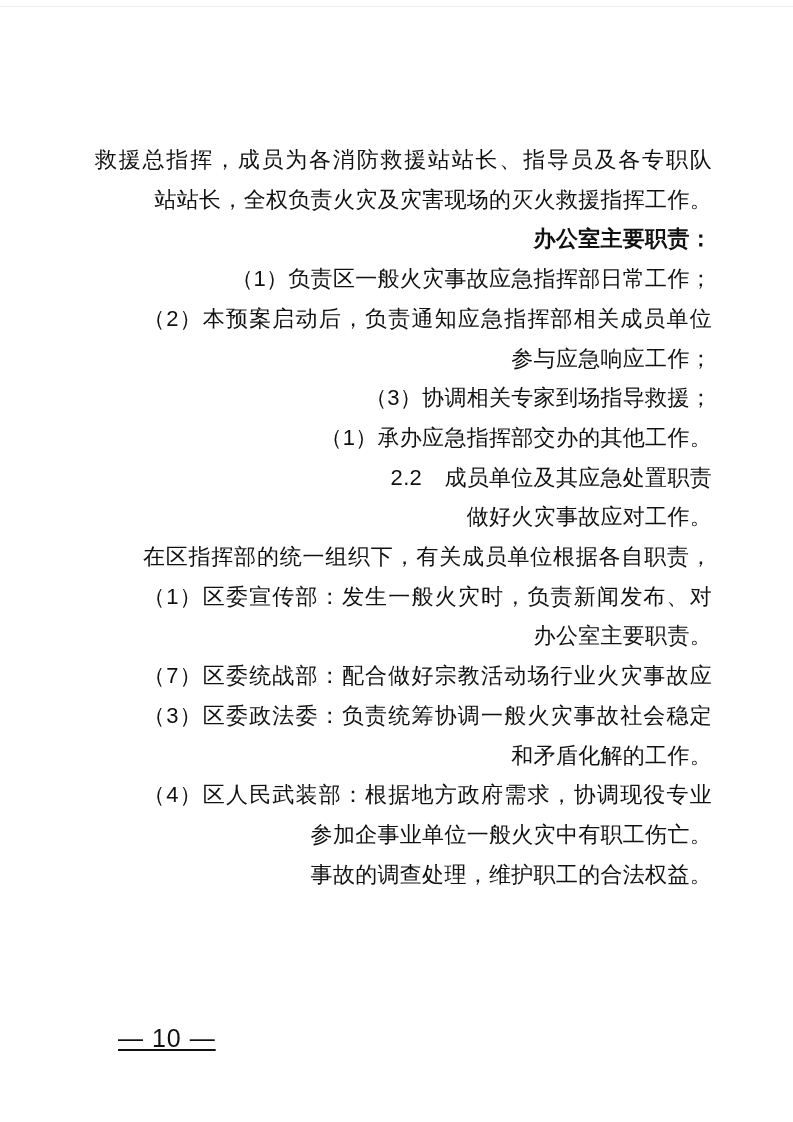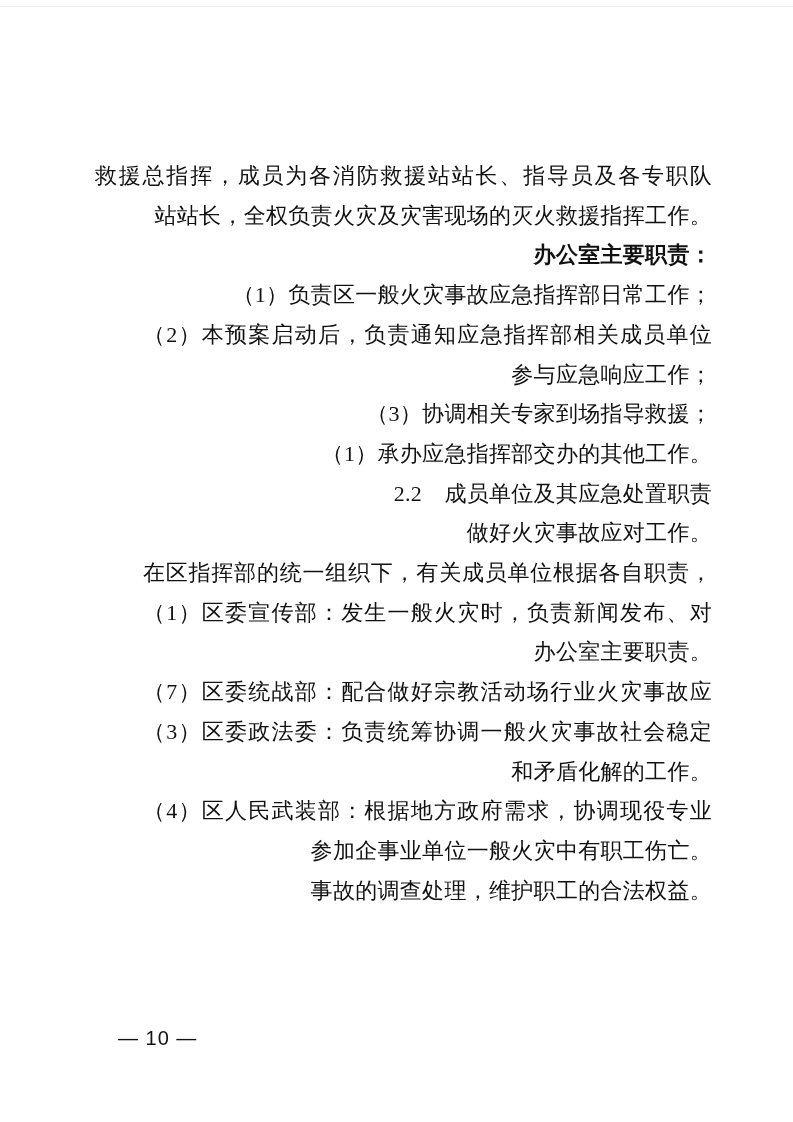--- a/index.html
+++ b/index.html
@@ -19,21 +19,21 @@
   .scan-edge {
     position: absolute;
     top: 6px;
     left: 0;
     right: 0;
     height: 1px;
     background: #efefef;
   }
   .content {
     position: absolute;
-    top: 156px;
+    top: 140px;
     left: 95px;
     width: 617px;
   }
   .para {
     margin: 0;
     padding: 0;
   }
   .para.bold {
     font-weight: 700;
   }
@@ -45,30 +45,30 @@
     text-align-last: justify;
     white-space: normal;
     overflow: hidden;
   }
   .line.last {
     text-align: right;
     text-align-last: auto;
   }
   .line.first-indent {
     text-indent: 48px;
-    font-family: Liberation Serif, serif;
   }
   .footer {
     position: absolute;
     top: 1026px;
     left: 118px;
-    font-size: 20px;
+    font-size: 25px;
     line-height: 24px;
     letter-spacing: 1px;
     color: #111111;
+    text-decoration: underline;
   }
 </style>
 </head>
 <body>
 
 <div class="page">
   <div class="scan-edge"></div>
   <div class="content" id="doc-body">
       <div class="para">
         <div class="line">救援总指挥，成员为各消防救援站站长、指导员及各专职队</div>

